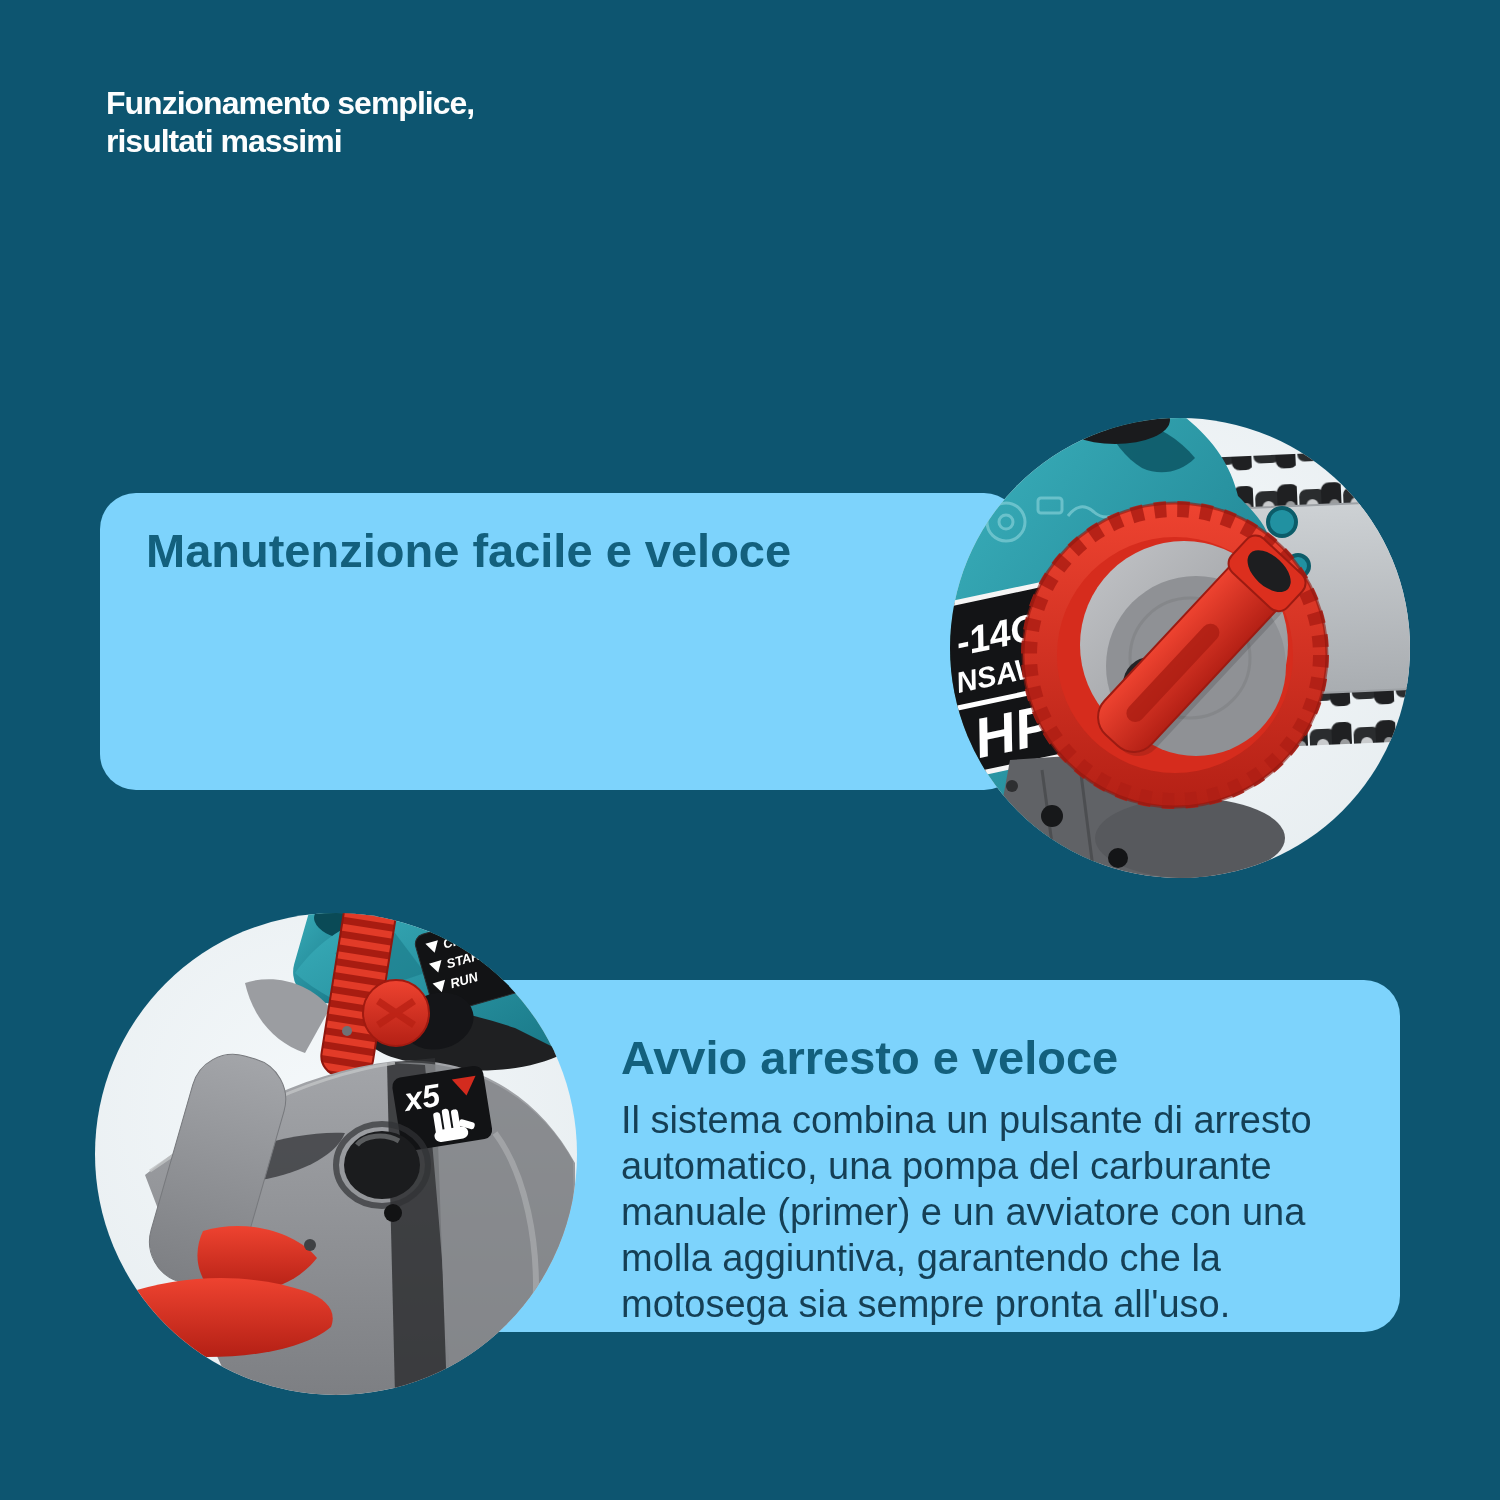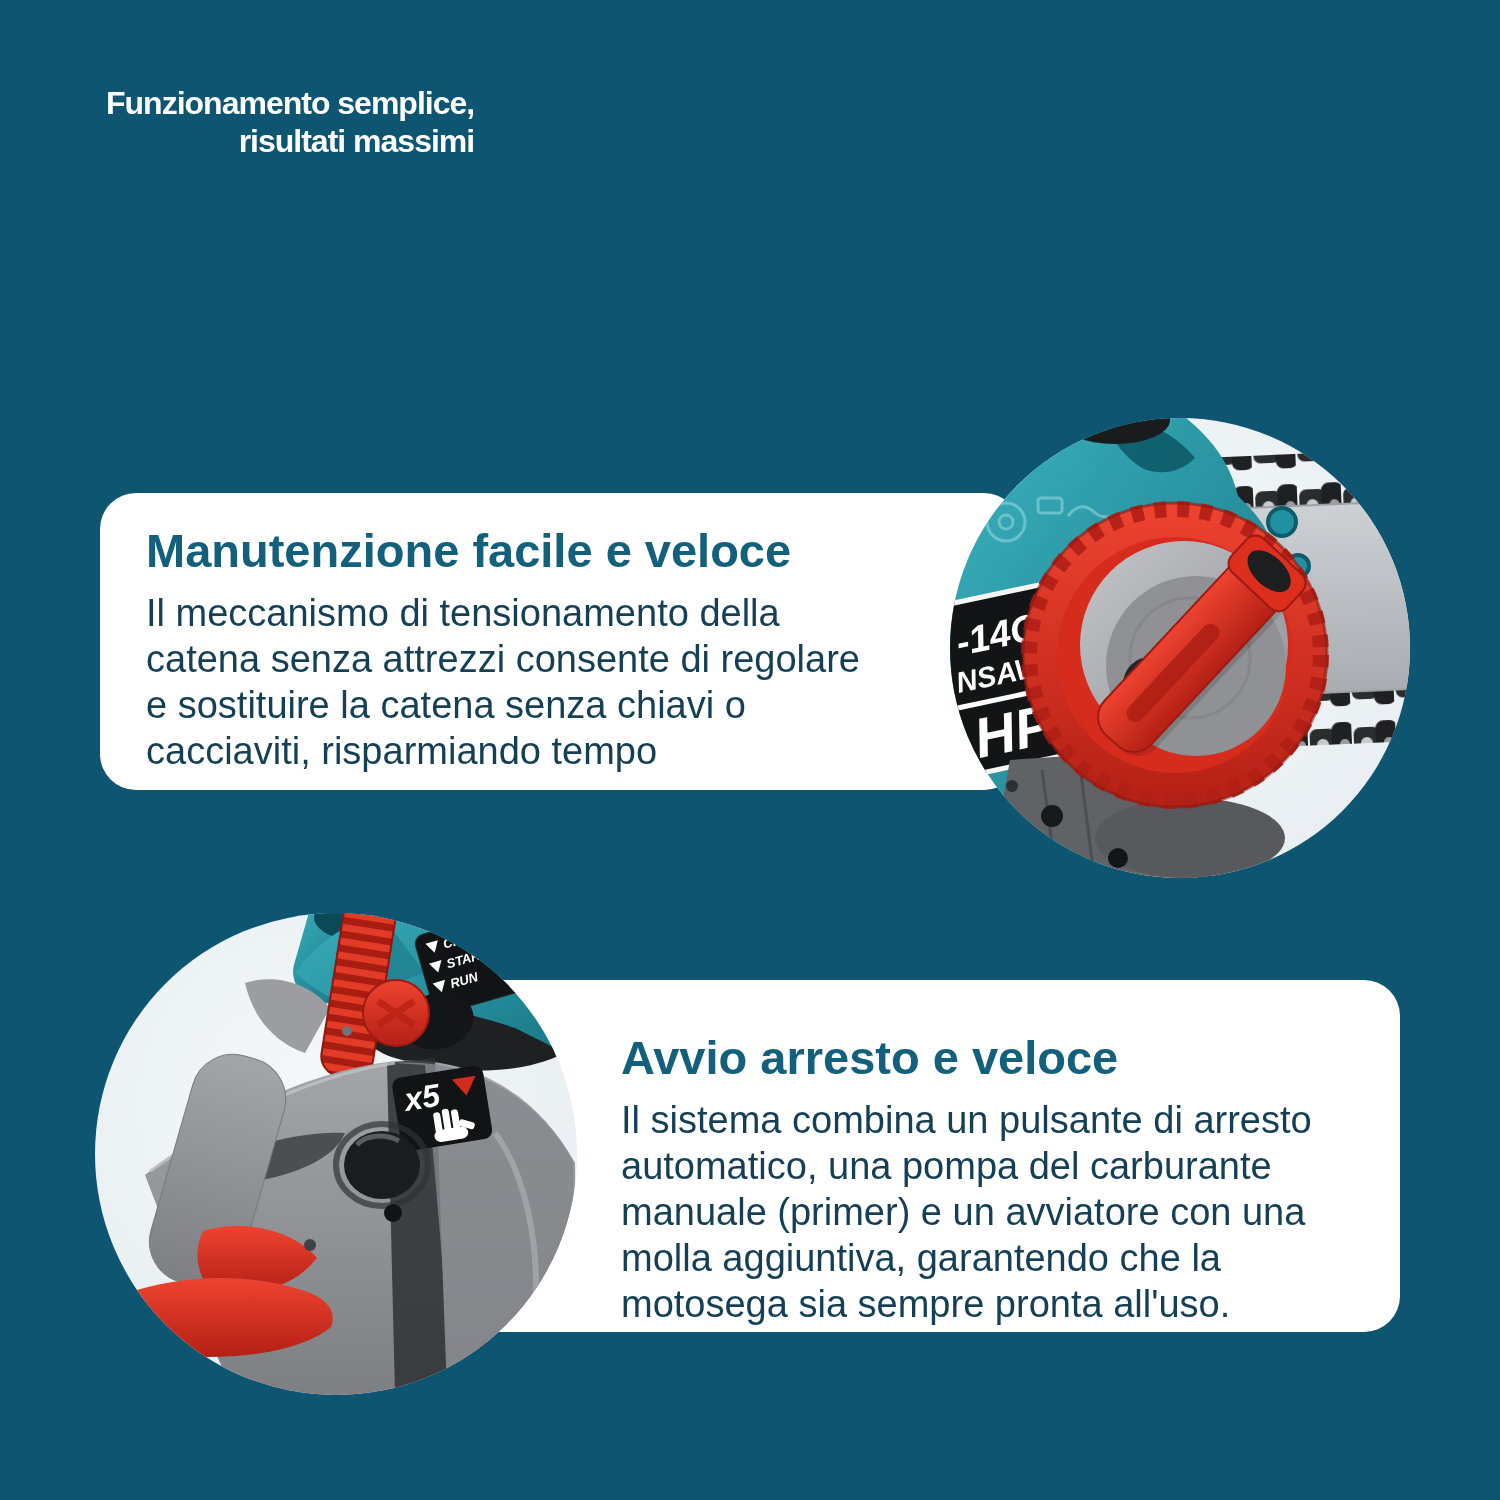--- a/index.html
+++ b/index.html
@@ -1,20 +1,20 @@
 <!DOCTYPE html>
 <html><head>
 <meta charset="utf-8">
 <style>
   html,body{margin:0;padding:0;background:#0d5570;}
   .stage{position:relative;width:1500px;height:1500px;background:#0d5570;overflow:hidden;
          font-family:"Liberation Sans", sans-serif;}
   .page-title{position:absolute;left:106px;top:84px;margin:0;color:#fdfefe;
-ardo              font-size:93px;line-height:1.2;font-weight:700;letter-spacing:-1px;white-space:pre-line;text-align:right;}
-  .card{position:absolute;background:#ffffff;border-radius:36px;box-sizing:border-box;z-index:1;}
+ardo              font-size:93px;line-height:1.2;font-weight:700;letter-spacing:-1px;white-space:pre-line;}
+  .card{position:absolute;background:#7dd3fc;border-radius:36px;box-sizing:border-box;z-index:1;}
   .card-1{left:100px;top:493px;width:920px;height:297px;padding:30px 36px 0 46px;}
   .card-2{left:437px;top:980px;width:963px;height:352px;padding:50px 36px 0 184px;}
   .card h2{margin:0 0 12px 0;font-size:47px;font-weight:700;color:#13607d;}
   .card p{margin:0;font-size:38px;line-height:46px;color:#153f55;white-space:pre-line;}
   .photo-circle{position:absolute;border-radius:50%;overflow:hidden;z-index:2;
                 background:radial-gradient(circle at 45% 40%, #f4f8fa, #e7edf0 88%);}
   .circle-1{left:950px;top:418px;width:460px;height:460px;}
   .circle-2{left:95px;top:913px;width:482px;height:482px;}
   svg{display:block;}
   svg text{font-family:"Liberation Sans", sans-serif;}
@@ -22,24 +22,20 @@
 </head>
 <body>
 
 <div class="stage">
 
   <h1 class="page-title">Funzionamento semplice,
 risultati massimi</h1>
 
   <div class="card card-1">
     <h2>Manutenzione facile e veloce</h2>
-    <p>Il meccanismo di tensionamento della
-catena senza attrezzi consente di regolare
-e sostituire la catena senza chiavi o
-cacciaviti, risparmiando tempo</p>
   </div>
 
   <div class="card card-2">
     <h2>Avvio arresto e veloce</h2>
     <p>Il sistema combina un pulsante di arresto
 automatico, una pompa del carburante
 manuale (primer) e un avviatore con una
 molla aggiuntiva, garantendo che la
 motosega sia sempre pronta all'uso.</p>
   </div>

